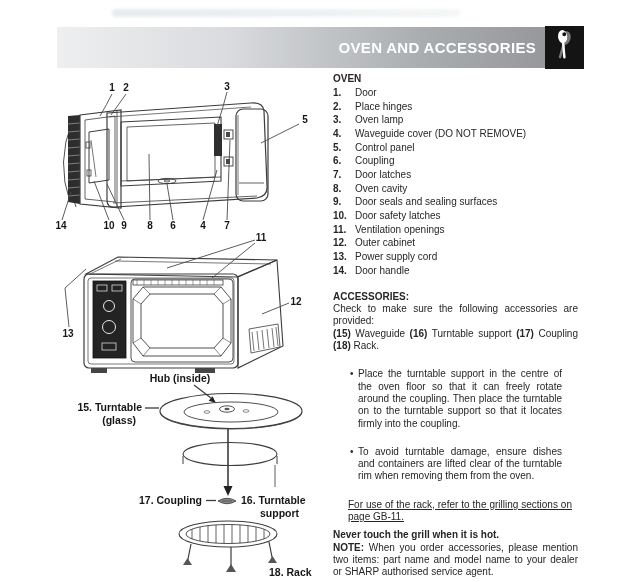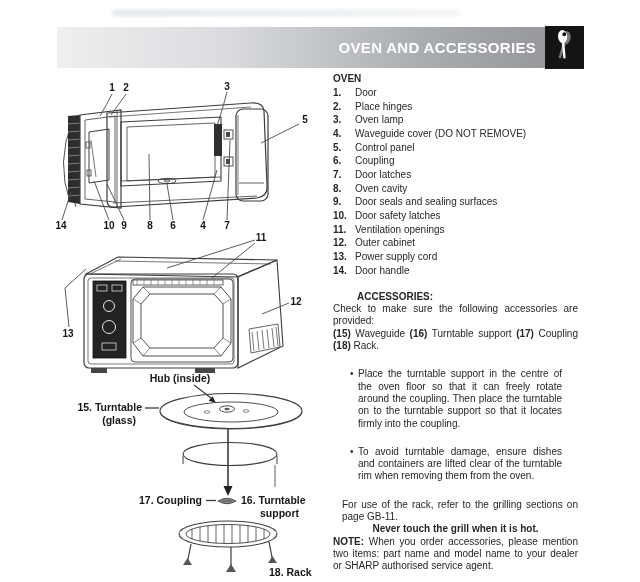--- a/index.html
+++ b/index.html
@@ -16,27 +16,27 @@
   .icon-box{position:absolute;left:545px;top:26px;width:39px;height:43px;background:#141414;
         display:flex;align-items:center;justify-content:center;}
   
   .text-col{position:absolute;left:333px;top:72px;width:245px;font-size:10px;line-height:12.3px;
         text-align:justify;}
   .h-bold{font-weight:bold;font-size:10px;line-height:13px;margin:0;}
   .parts-list{margin:1px 0 0 0;}
   .p-row{display:flex;line-height:13.65px;}
   .p-num{width:22px;flex:none;font-weight:bold;}
   .p-lab{flex:1;text-align:left;}
-  .acc-h{margin-top:13px;margin-left:24px;}
+  .acc-h{margin-top:13px;}
   p.tp{margin:0;}
   b{font-weight:bold;}
   .bullet{position:relative;padding-left:9px;margin:16px;}
   .bullet::before{content:"\2022";position:absolute;left:1px;top:0;}
-  .hang{padding-left:9px;margin:0;}
-  .warn{font-weight:bold;margin:0;text-align:center;}
+  .hang{padding-left:9px;margin:6px;text-decoration:underline;}
+  .warn{font-weight:bold;margin:0;text-align:left;}
   .note{margin:12px 0 0 0;}
   
   .dsvg{position:absolute;}
   #d1{left:55px;top:82px;}
   #d2{left:55px;top:228px;}
   #d3{left:55px;top:370px;}
   svg text{font-family:"Liberation Sans",sans-serif;fill:#161616;}
   .cnum{font-size:10px;font-weight:bold;}
   .dlab{font-size:10.5px;font-weight:bold;}
   .ln{stroke:#4a4a4a;stroke-width:.9;fill:none;}

